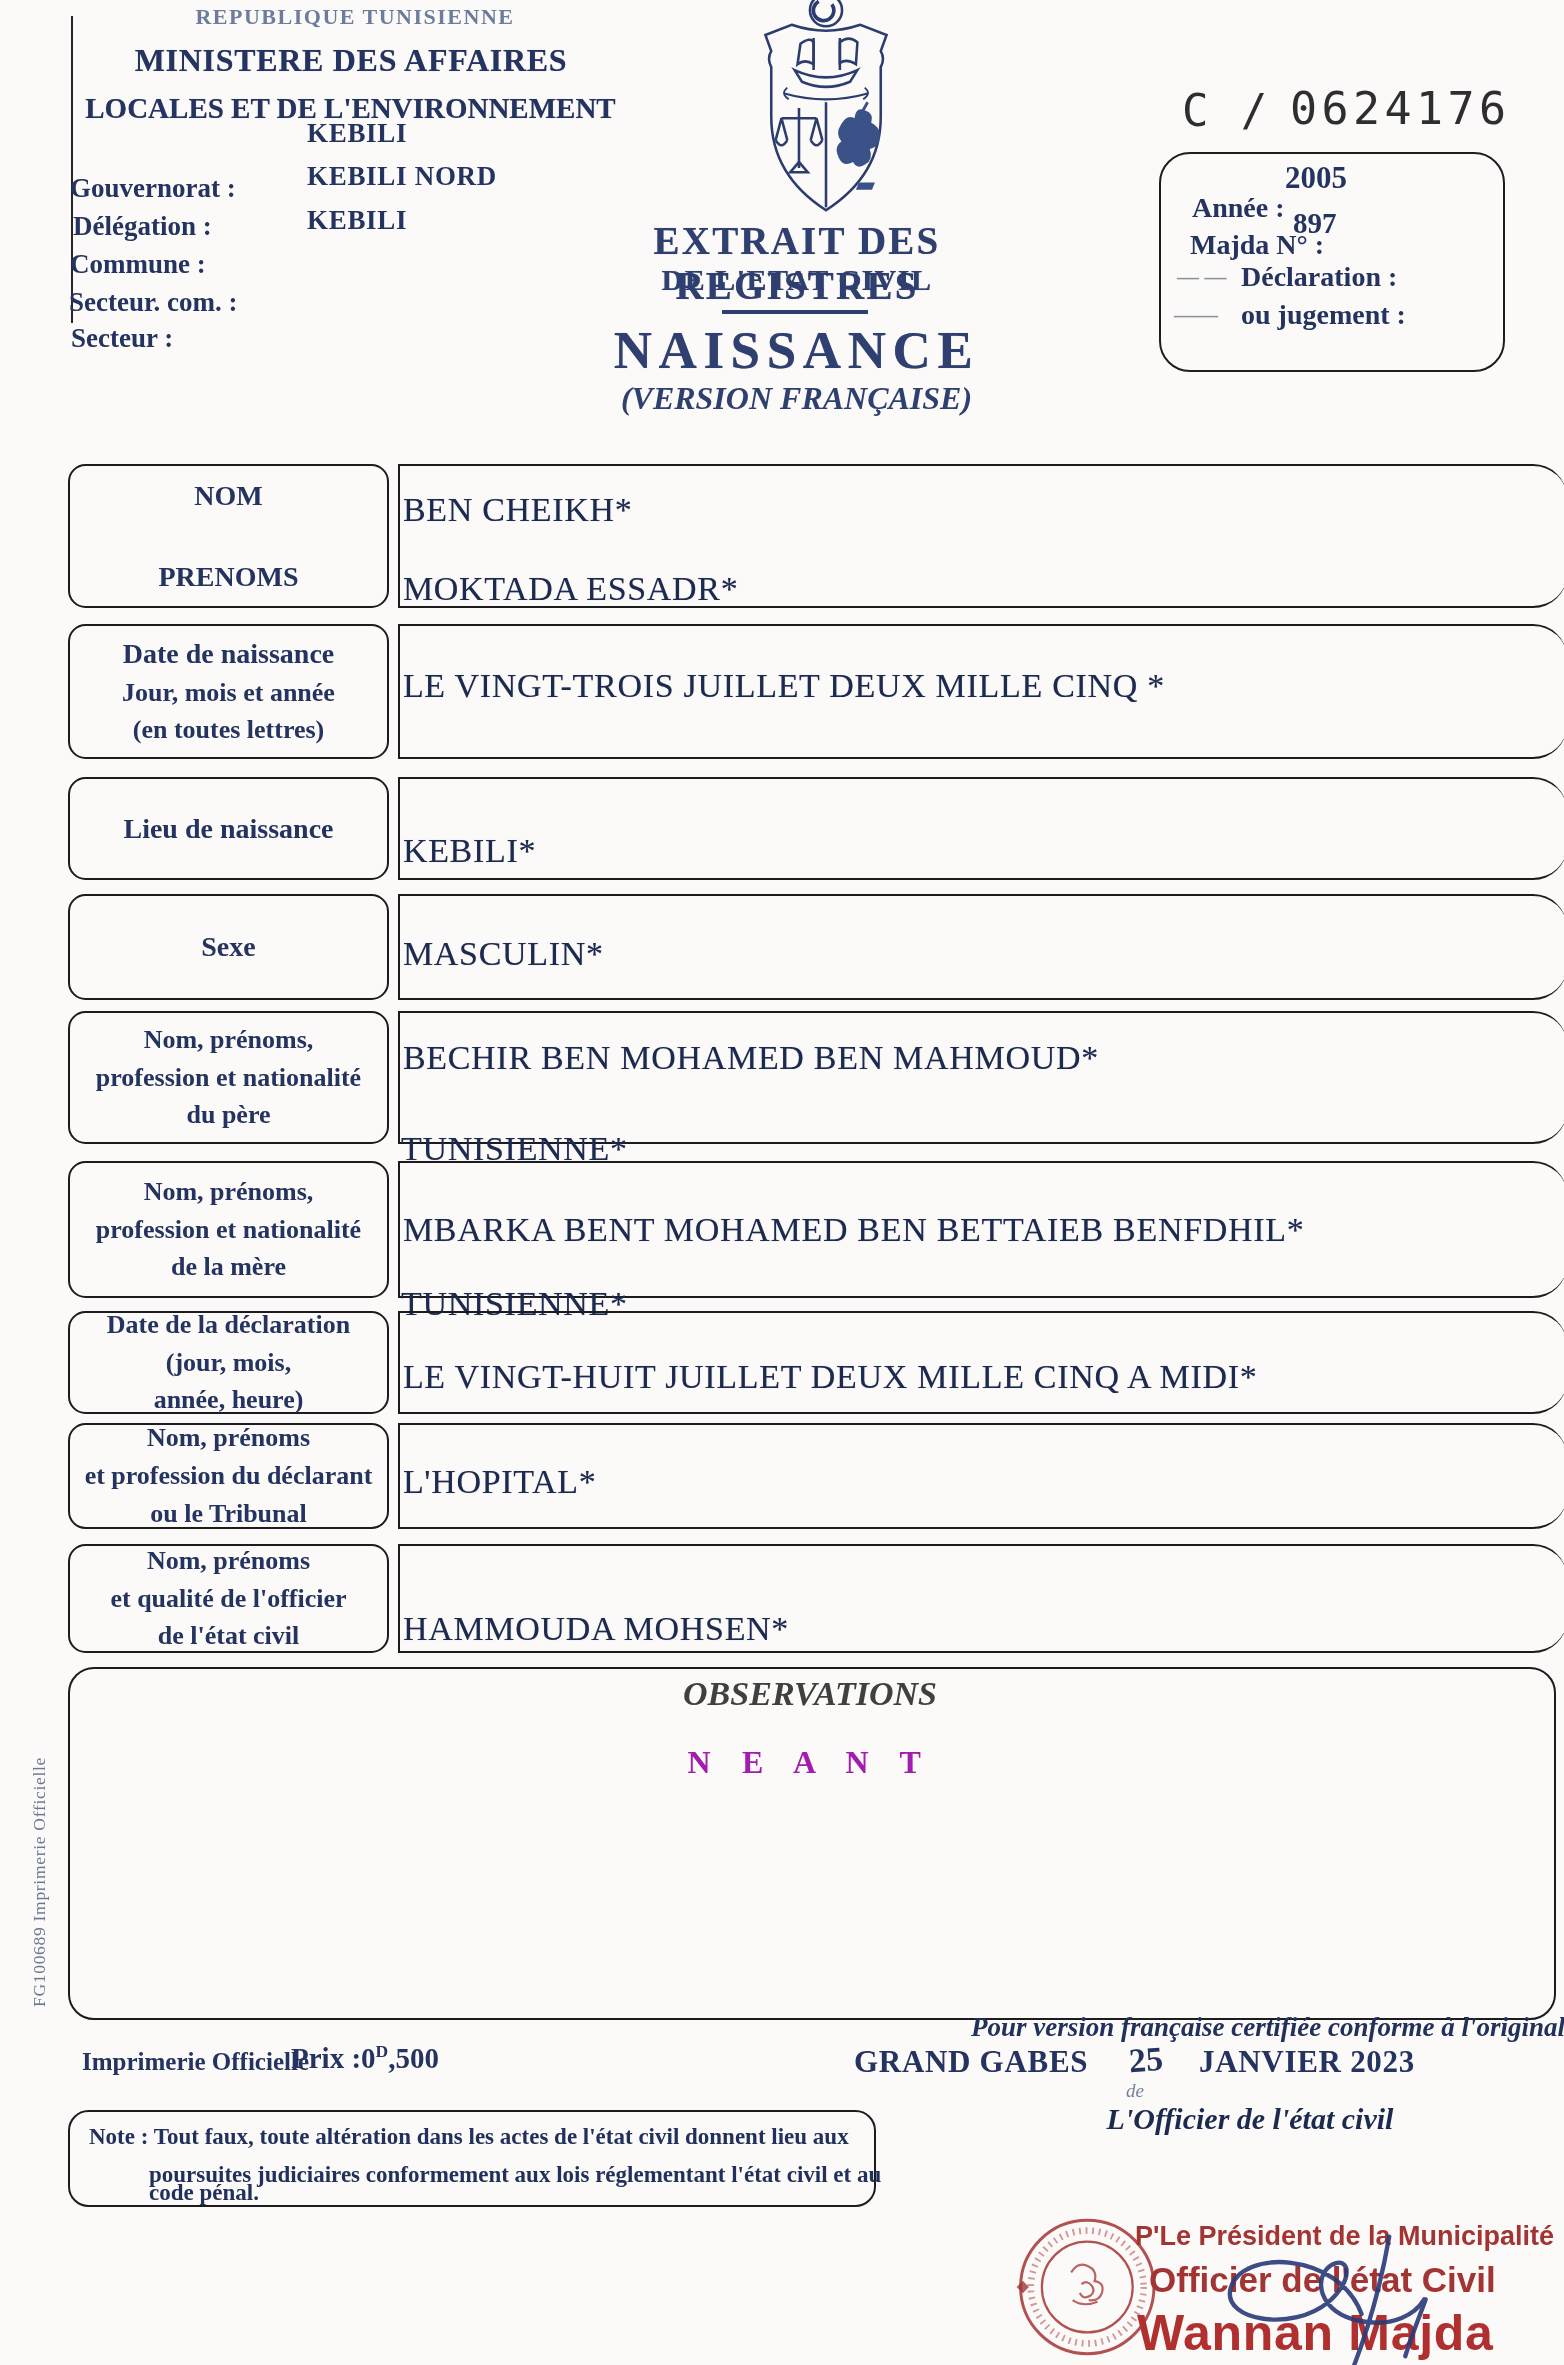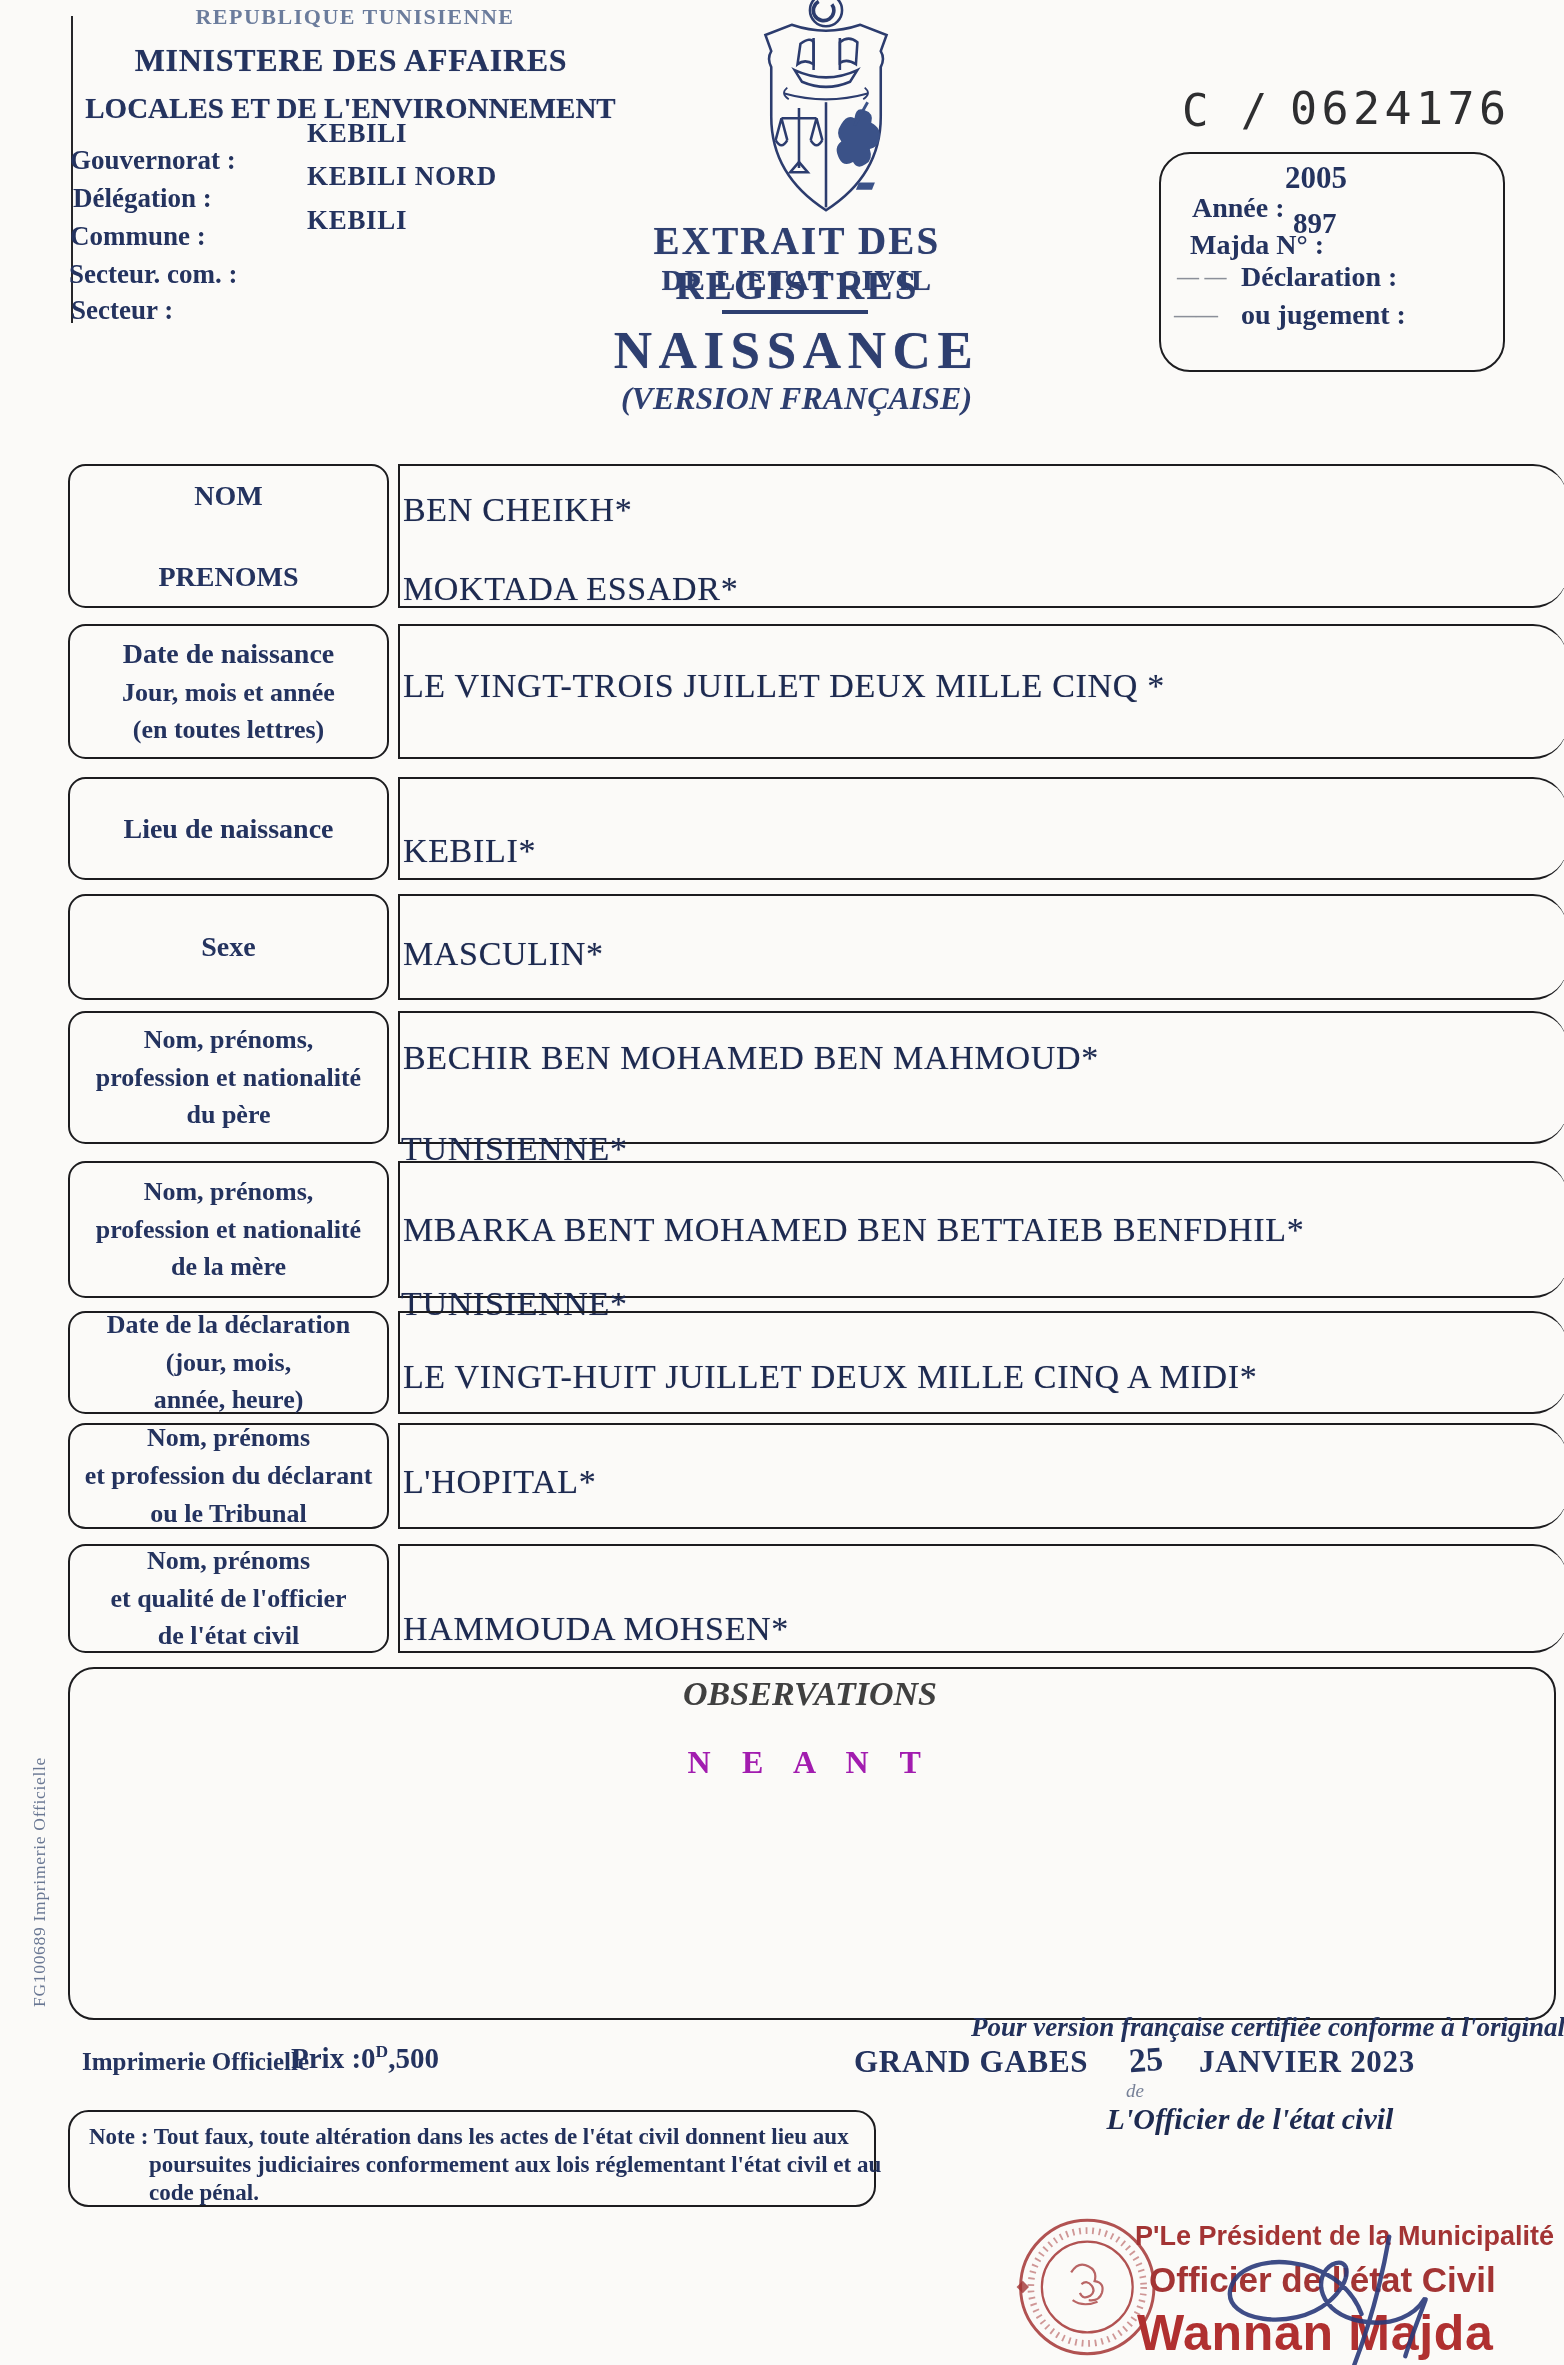--- a/index.html
+++ b/index.html
@@ -9,21 +9,21 @@
     font-family:"Liberation Serif","DejaVu Serif",serif;
     color:#24335f;
   }
   .abs{position:absolute;}
   .blur{text-shadow:0 0 0.7px rgba(36,51,95,.55);}
   
   .republic{left:183px;top:4.4px;width:344px;text-align:center;font-size:22px;letter-spacing:1.5px;
     color:#6b7c9c;filter:blur(0.5px);font-weight:600;}
   .ministry1{left:110px;top:42px;width:482px;text-align:center;font-size:32px;font-weight:700;letter-spacing:0.7px;}
   .ministry2{left:69px;top:92px;width:563px;text-align:center;font-size:29px;font-weight:700;}
-  .hl{font-size:27px;font-weight:600;}
+  .hl{font-size:27px;font-weight:600;margin-top:28px;}
   .hv{font-size:27px;font-weight:700;letter-spacing:0.7px;}
   
   .serial-prefix{left:1182px;top:85px;font-family:"DejaVu Sans Mono","Liberation Mono",monospace;
     font-size:44px;color:#2e2e30;letter-spacing:2.9px;}
   .serial-number{left:1290px;top:82px;font-family:"DejaVu Sans Mono","Liberation Mono",monospace;
     font-size:45px;color:#2e2e30;letter-spacing:4.4px;}
   .act-box{left:1159px;top:152px;width:342px;height:216px;border:2.9px solid #1d1d20;border-radius:31px;}
   .act-box span{position:absolute;font-size:28px;font-weight:600;}
   .dash{color:#8b8f99;font-weight:700;}
   
@@ -228,21 +228,21 @@
   </div>
   <div class="abs f-cert">Pour version française certifiée conforme à l'original</div>
   <div class="abs f-city">GRAND GABES</div>
   <div class="abs f-day">25</div>
   <div class="abs f-day-small">de</div>
   <div class="abs f-my">JANVIER 2023</div>
   <div class="abs f-off">L'Officier de l'état civil</div>
 
   <div class="abs nbox">
     <div class="nline abs" style="left:19px;top:10.2px;">Note : Tout faux, toute altération dans les actes de l'état civil donnent lieu aux</div>
-    <div class="nline abs" style="left:79px;top:38px;">poursuites judiciaires conformement aux lois réglementant l'état civil et au</div>
+    <div class="nline abs" style="left:79px;top:48px;">poursuites judiciaires conformement aux lois réglementant l'état civil et au</div>
     <div class="nline abs" style="left:79px;top:66px;">code pénal.</div>
   </div>
 
   <div class="abs side-text">FG100689   Imprimerie Officielle</div>
 
   <svg class="abs" style="left:1014px;top:2209px;" width="148" height="156" viewBox="0 0 202 200">
     <g stroke="#a33434" fill="none">
       <circle cx="100" cy="100" r="91" stroke-width="4" opacity=".85"></circle>
       <circle cx="100" cy="100" r="62" stroke-width="3" opacity=".85"></circle>
       <circle cx="100" cy="100" r="77" stroke-width="9" stroke-dasharray="2.5 6.5" opacity=".5"></circle>

